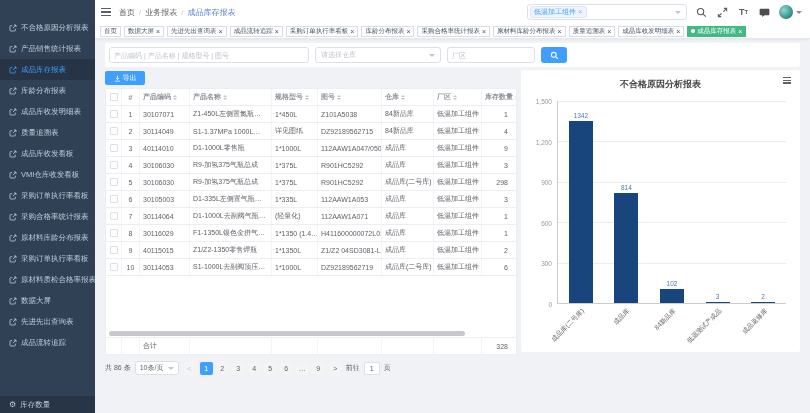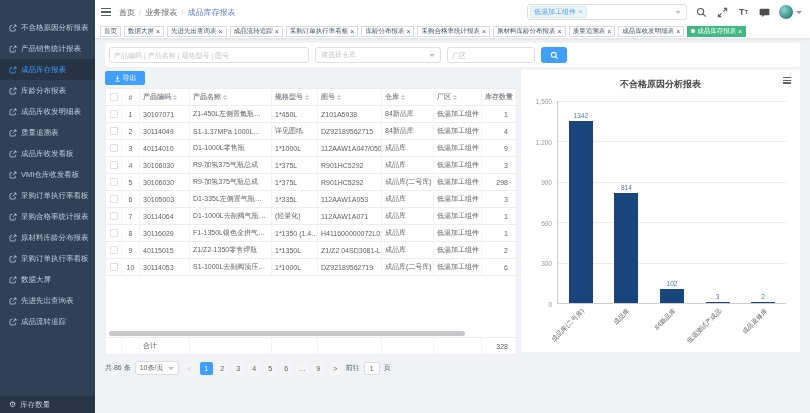--- a/index.html
+++ b/index.html
@@ -221,20 +221,30 @@
         </div>
         <div class="menu-item">
           <span class="mi-icon">
             <svg viewBox="0 0 12 12" width="8" height="8" fill="none" stroke="currentColor" stroke-width="1.2">
               <path d="M9.5 7v2.5a1 1 0 0 1-1 1H2.5a1 1 0 0 1-1-1V3.5a1 1 0 0 1 1-1H5"></path>
               <path d="M7.5 1.5h3v3"></path>
               <path d="M10.5 1.5L5.8 6.2"></path>
             </svg>
           </span>
           <span class="mi-label">采购订单执行率看板</span>
+        </div>
+        <div class="menu-item">
+          <span class="mi-icon">
+            <svg viewBox="0 0 12 12" width="8" height="8" fill="none" stroke="currentColor" stroke-width="1.2">
+              <path d="M9.5 7v2.5a1 1 0 0 1-1 1H2.5a1 1 0 0 1-1-1V3.5a1 1 0 0 1 1-1H5"></path>
+              <path d="M7.5 1.5h3v3"></path>
+              <path d="M10.5 1.5L5.8 6.2"></path>
+            </svg>
+          </span>
+          <span class="mi-label">原材料质检合格率报表</span>
         </div>
         <div class="menu-item">
           <span class="mi-icon">
             <svg viewBox="0 0 12 12" width="8" height="8" fill="none" stroke="currentColor" stroke-width="1.2">
               <path d="M9.5 7v2.5a1 1 0 0 1-1 1H2.5a1 1 0 0 1-1-1V3.5a1 1 0 0 1 1-1H5"></path>
               <path d="M7.5 1.5h3v3"></path>
               <path d="M10.5 1.5L5.8 6.2"></path>
             </svg>
           </span>
           <span class="mi-label">数据大屏</span>

